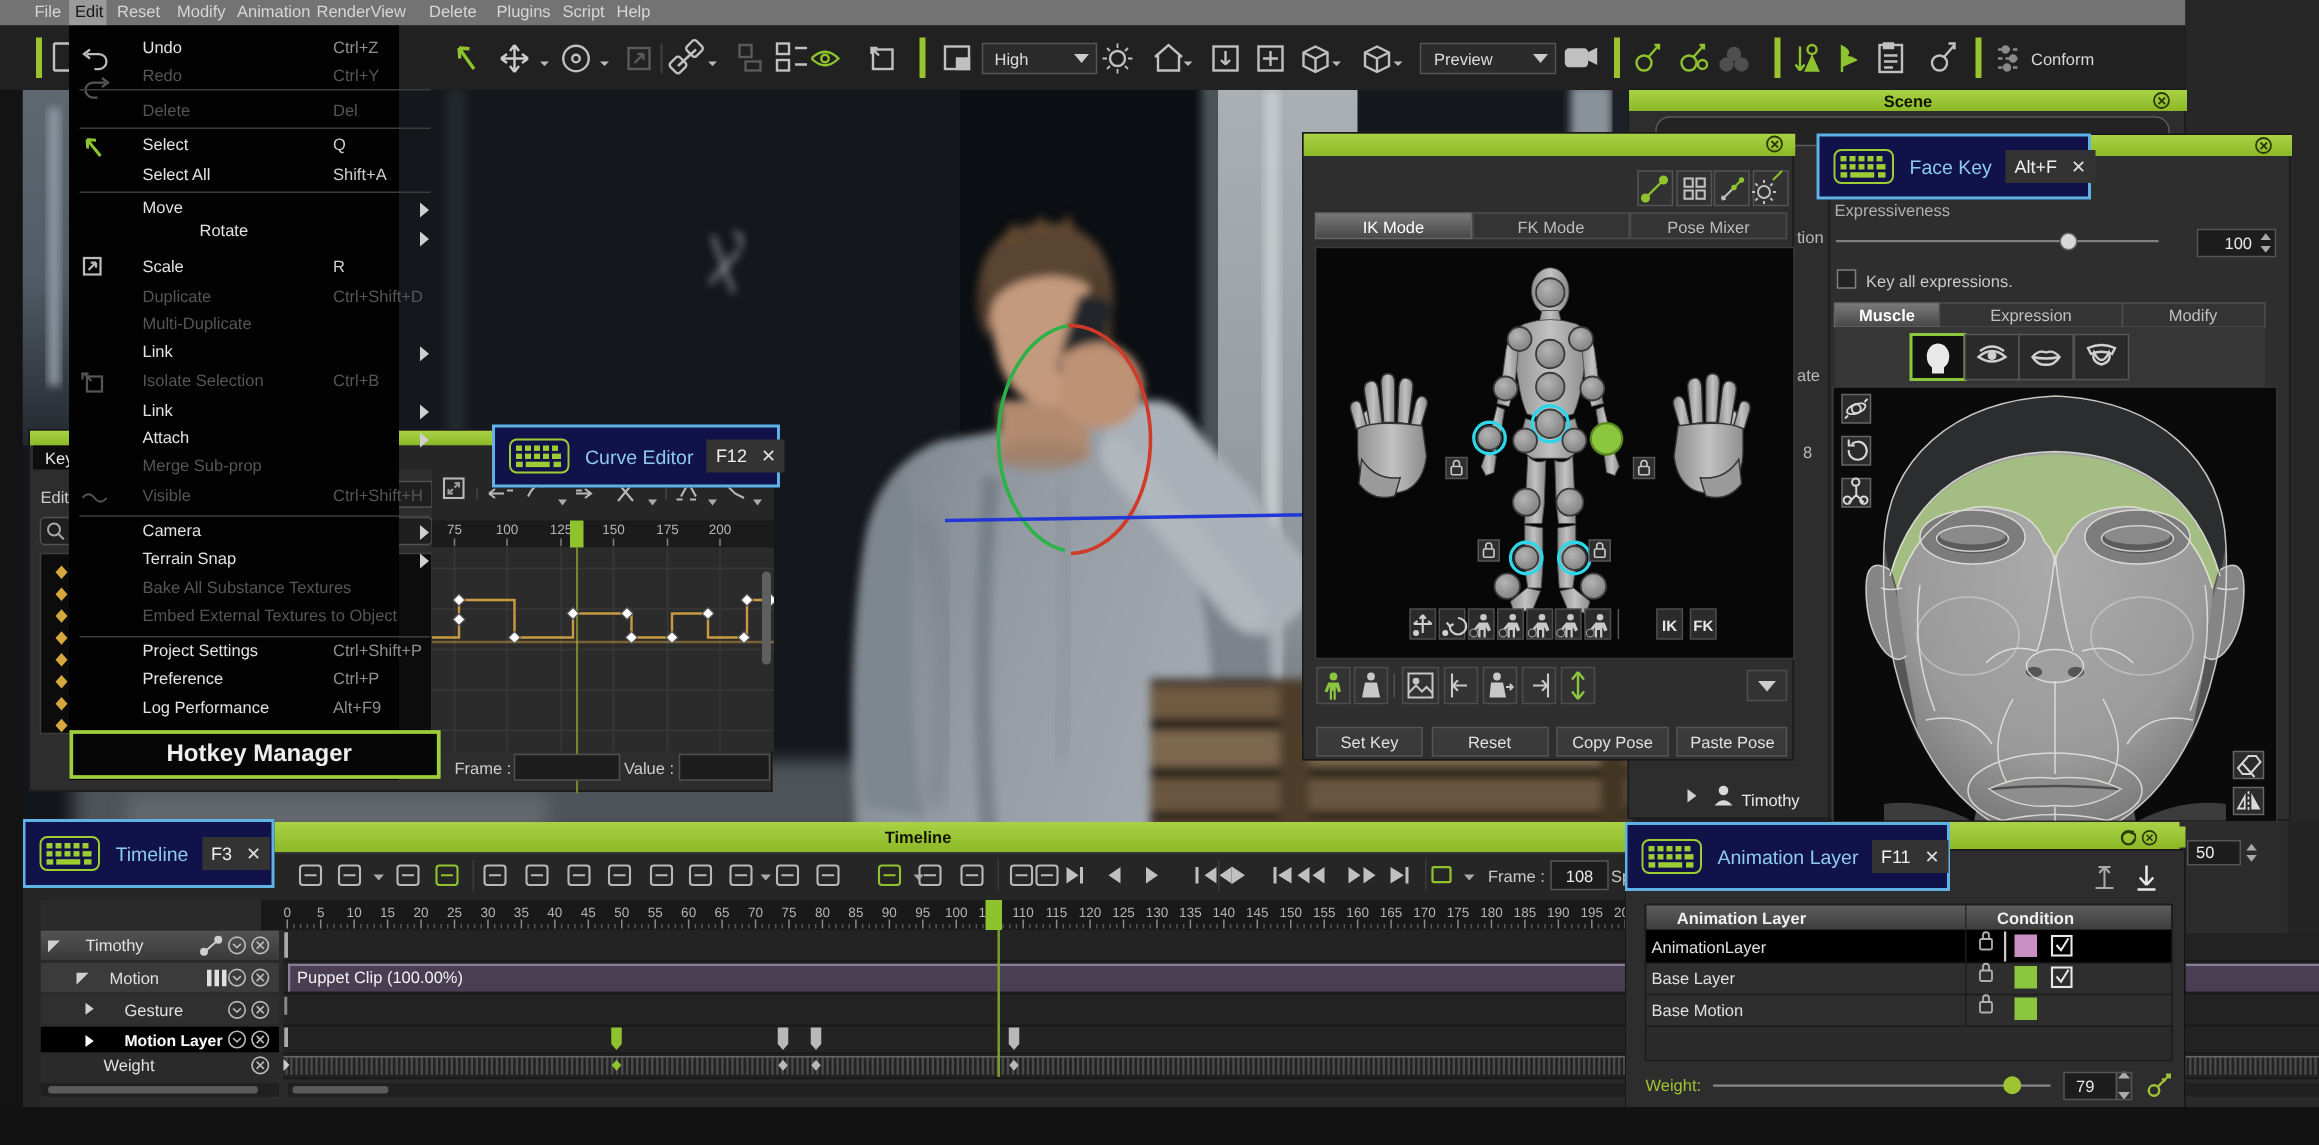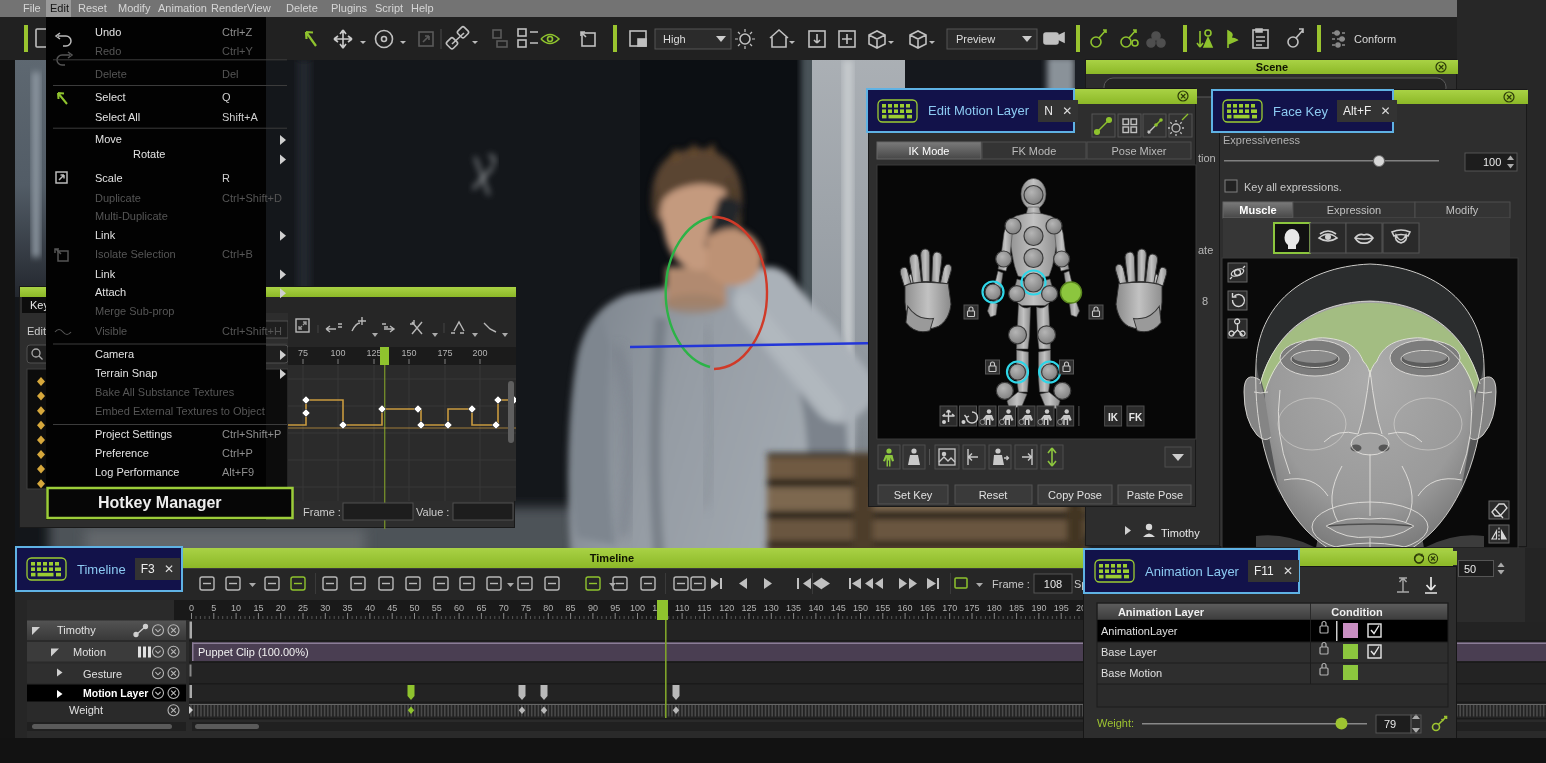--- a/index.html
+++ b/index.html
@@ -1448,21 +1448,21 @@
     <div class="mtx" style="top:331px;">Camera</div>
     <div class="mtx" style="top:350px;">Terrain Snap</div>
     <div class="mtx off" style="top:369px;">Bake All Substance Textures</div>
     <div class="mtx off" style="top:388px;">Embed External Textures to Object</div>
     <div class="mtx" style="top:411px;">Project Settings</div>
       <div class="msc" style="top:411px;">Ctrl+Shift+P</div>
     <div class="mtx" style="top:430px;">Preference</div>
       <div class="msc" style="top:430px;">Ctrl+P</div>
     <div class="mtx" style="top:449px;">Log Performance</div>
       <div class="msc" style="top:449px;">Alt+F9</div>
-    <div class="abs" style="left:52px; top:477px; font-size:16px; font-weight:bold; color:#eeeeee;text-align:right;">Hotkey Manager</div>
+    <div class="abs" style="left:65px; top:477px; font-size:16px; font-weight:bold; color:#eeeeee;text-align:right;">Hotkey Manager</div>
   </div>
 
   <div class="panel" id="eml" style="left:868px; top:88px; width:328px; height:419px; background:#2e2e2e; border:1px solid #191919;text-align:center;">
 <svg class="abs" style="left:0;top:0;" width="328" height="419" viewBox="0 0 328 419">
 <defs>
 <linearGradient id="gh4" x1="0" y1="0" x2="0" y2="1">
             <stop offset="0" stop-color="#a9d245"></stop>
             <stop offset="1" stop-color="#8cb827"></stop>
           </linearGradient>
 <radialGradient id="joint" cx="0.4" cy="0.35" r="0.9">
@@ -1913,26 +1913,26 @@
           <path d="M328 161 l4 5 4 -5 z"></path>
         </g>
 <rect x="327" y="148" width="10" height="18" fill="none" stroke="#555"></rect>
 <g stroke="#9ec431" stroke-width="1.6" fill="none">
           <circle cx="352" cy="160" r="3.5"></circle>
           <path d="M354.5 157.5 l8 -8 m-2.5 0 l2.5 0 0 2.5 m-5 0 l2 2"></path>
         </g>
 </svg>
     </div>
 
-  <div class="ktip" id="tip-eml" style="left:866px; top:88px; width:209px; height:45px;">
+  <div class="ktip" id="tip-curve" style="left:328px; top:283px; width:192px; height:42px;">
     <svg class="kbi" viewBox="0 0 41 24">
         <use href="#kbd"></use>
       </svg>
-    <span class="lab">Edit Motion Layer</span>
-      <span class="kb">N <span class="x">✕</span></span>
+    <span class="lab">Curve Editor</span>
+      <span class="kb">F12 <span class="x">✕</span></span>
   </div>
   <div class="ktip" id="tip-face" style="left:1211px; top:89px; width:183px; height:44px;">
     <svg class="kbi" viewBox="0 0 41 24">
         <use href="#kbd"></use>
       </svg>
     <span class="lab">Face Key</span>
       <span class="kb">Alt+F <span class="x">✕</span></span>
   </div>
   <div class="ktip" id="tip-tl" style="left:15px; top:546px; width:168px; height:46px;">
     <svg class="kbi" viewBox="0 0 41 24">

